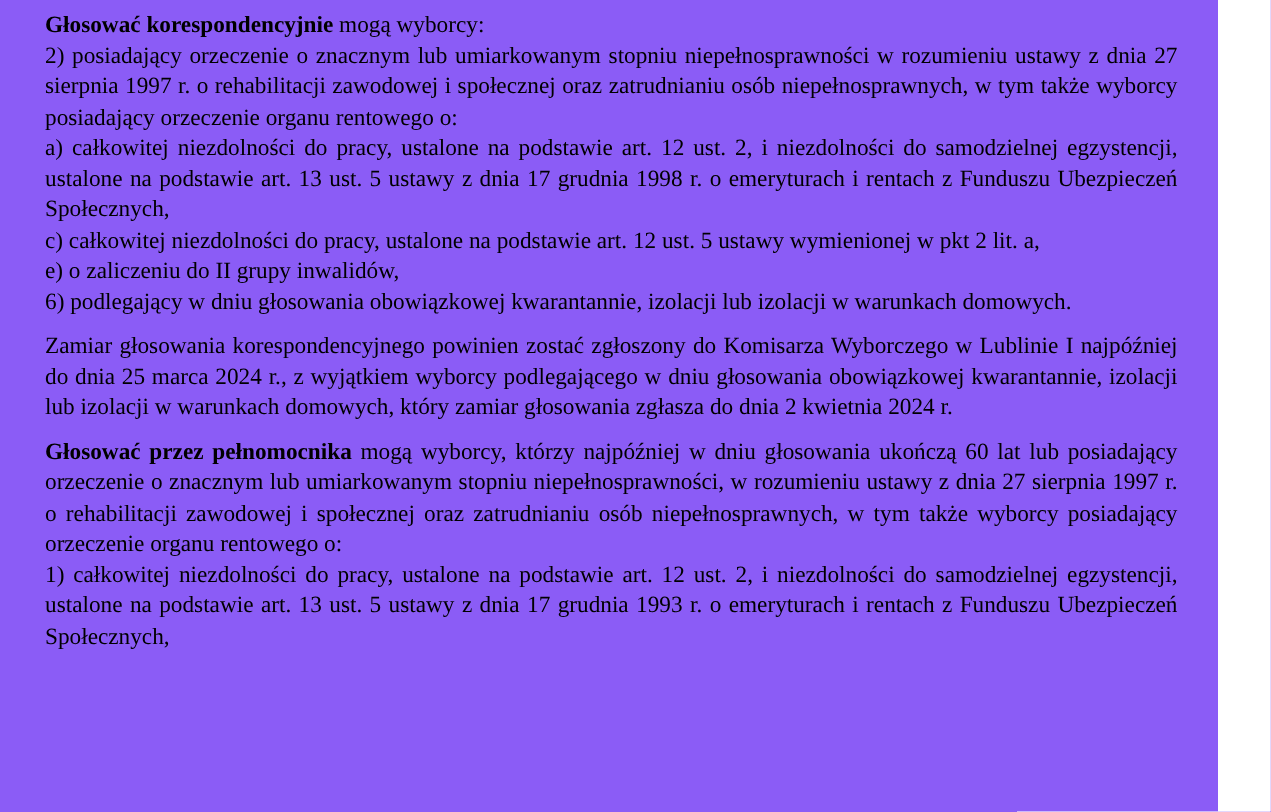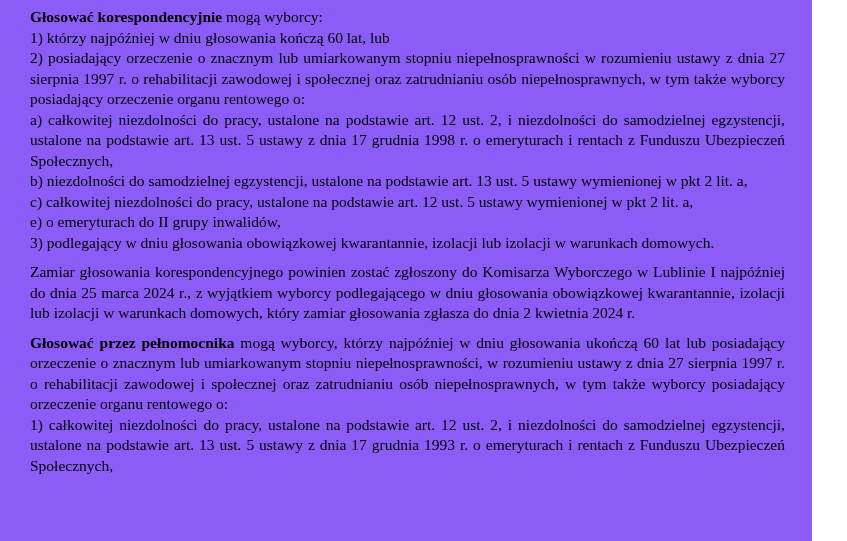--- a/index.html
+++ b/index.html
@@ -35,35 +35,33 @@
     font-weight: bold;
   }
 </style>
 </head>
 <body>
 
 <div class="page">
 
   <p class="para"><b>Głosować korespondencyjnie</b><span> mogą wyborcy:</span></p>
 
-  <p class="para"><span>1) którzy najpóźniej w dniu głosowania kończą 60 lat, lub</span></p>
 
   <p class="para"><span>2) posiadający orzeczenie o znacznym lub umiarkowanym stopniu niepełnosprawności w rozumieniu ustawy z dnia 27 sierpnia 1997 r. o rehabilitacji zawodowej i społecznej oraz zatrudnianiu osób niepełnosprawnych, w tym także wyborcy posiadający orzeczenie organu rentowego o:</span></p>
 
   <p class="para"><span>a) całkowitej niezdolności do pracy, ustalone na podstawie art. 12 ust. 2, i niezdolności do samodzielnej egzystencji, ustalone na podstawie art. 13 ust. 5 ustawy z dnia 17 grudnia 1998 r. o emeryturach i rentach z Funduszu Ubezpieczeń Społecznych,</span></p>
 
-  <p class="para"><span>b) niezdolności do samodzielnej egzystencji, ustalone na podstawie art. 13 ust. 5 ustawy wymienionej w pkt 2 lit. a,</span></p>
 
   <p class="para"><span>c) całkowitej niezdolności do pracy, ustalone na podstawie art. 12 ust. 5 ustawy wymienionej w pkt 2 lit. a,</span></p>
 
 
-  <p class="para"><span>e) o emeryturach do II grupy inwalidów,</span></p>
+  <p class="para"><span>e) o zaliczeniu do II grupy inwalidów,</span></p>
 
 
-  <p class="para"><span>3) podlegający w dniu głosowania obowiązkowej kwarantannie, izolacji lub izolacji w warunkach domowych.</span></p>
+  <p class="para"><span>6) podlegający w dniu głosowania obowiązkowej kwarantannie, izolacji lub izolacji w warunkach domowych.</span></p>
 
   <p class="para bold gap"><span>Zamiar głosowania korespondencyjnego powinien zostać zgłoszony do Komisarza Wyborczego w Lublinie I najpóźniej do dnia 25 marca 2024 r., z wyjątkiem wyborcy podlegającego w dniu głosowania obowiązkowej kwarantannie, izolacji lub izolacji w warunkach domowych, który zamiar głosowania zgłasza do dnia 2 kwietnia 2024 r.</span></p>
 
   <p class="para gap"><b>Głosować przez pełnomocnika</b><span> mogą wyborcy, którzy najpóźniej w dniu głosowania ukończą 60 lat lub posiadający orzeczenie o znacznym lub umiarkowanym stopniu niepełnosprawności, w rozumieniu ustawy z dnia 27 sierpnia 1997 r. o rehabilitacji zawodowej i społecznej oraz zatrudnianiu osób niepełnosprawnych, w tym także wyborcy posiadający orzeczenie organu rentowego o:</span></p>
 
   <p class="para"><span>1) całkowitej niezdolności do pracy, ustalone na podstawie art. 12 ust. 2, i niezdolności do samodzielnej egzystencji, ustalone na podstawie art. 13 ust. 5 ustawy z dnia 17 grudnia 1993 r. o emeryturach i rentach z Funduszu Ubezpieczeń Społecznych,</span></p>
 
 
 </div>
 

